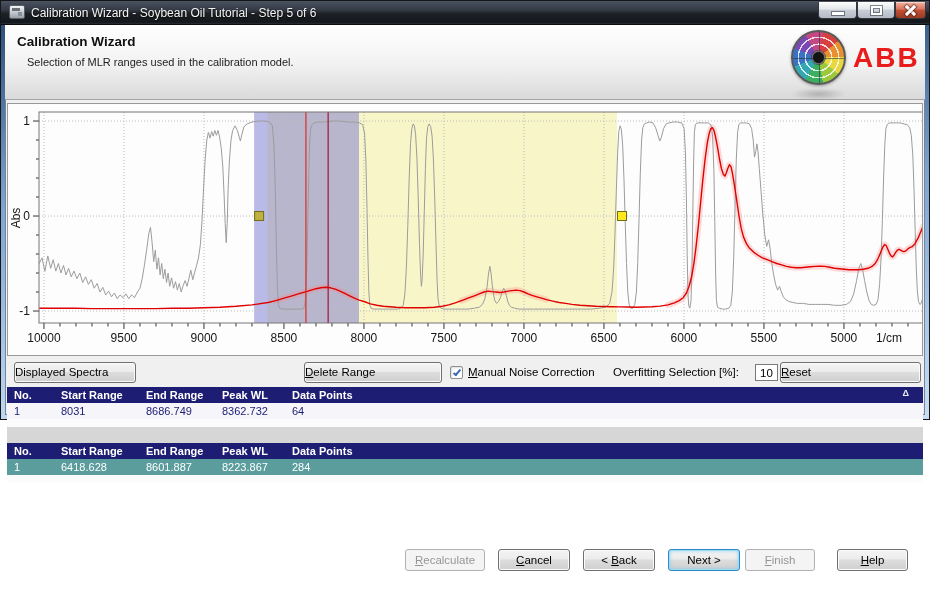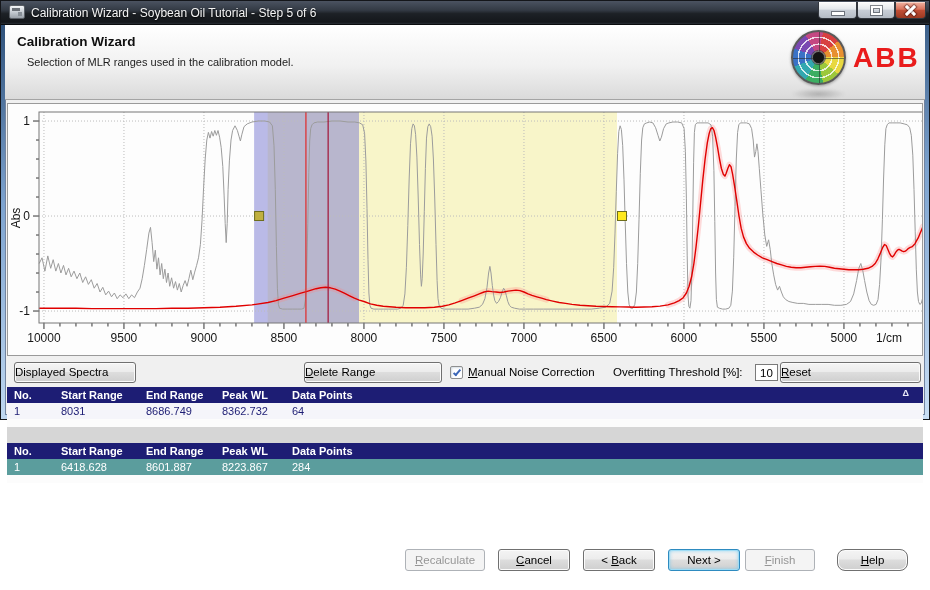--- a/index.html
+++ b/index.html
@@ -232,21 +232,21 @@
           <rect x="31" y="8" width="884" height="211" fill="none" stroke="#777"></rect>
         </svg>
     </div>
 
     <div class="tbtn" id="tb-displayed">Displayed Spectra</div>
     <div class="tbtn" id="tb-delete"><u>D</u>elete Range</div>
     <div class="checkbox">
         <span class="check"></span>
       </div>
     <div class="tlabel" id="lbl-noise"><u>M</u>anual Noise Correction</div>
-    <div class="tlabel" id="lbl-overfit">Overfitting Threshold [%]:</div>
+    <div class="tlabel" id="lbl-overfit">Overfitting Selection [%]:</div>
     <input class="threshold" value="10" style="">
     <div class="tbtn" id="tb-reset"><u>R</u>eset</div>
 
     <div class="rtable" id="table1">
         <div class="thead">
           <span>No.</span>
           <span>Start Range</span>
           <span>End Range</span>
           <span>Peak WL</span>
           <span>Data Points</span>
@@ -279,16 +279,16 @@
         </div>
         <div class="strip"></div>
       </div>
 
     <div id="footer">
         <div class="fbtn disabled" style="left: 400px; width: 80px;"><u>R</u>ecalculate</div>
         <div class="fbtn" style="left: 493px; width: 72px;"><u>C</u>ancel</div>
         <div class="fbtn" style="left: 578px; width: 72px;">&lt; <u>B</u>ack</div>
         <div class="fbtn default" style="left: 663px; width: 72px;">Next &gt;</div>
         <div class="fbtn disabled" style="left: 740px; width: 70px;"><u>F</u>inish</div>
-        <div class="fbtn" style="left: 832px; width: 71px; border-radius: 8px;"><u>H</u>elp</div>
+        <div class="fbtn" style="left: 832px; width: 71px;"><u>H</u>elp</div>
       </div>
   </div>
 </div>
 
 </body></html>

